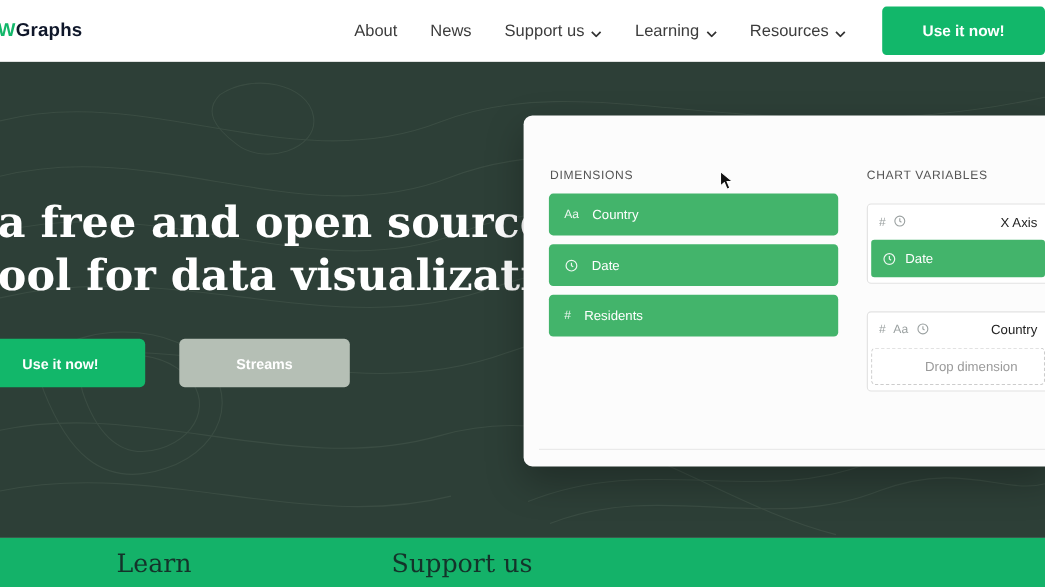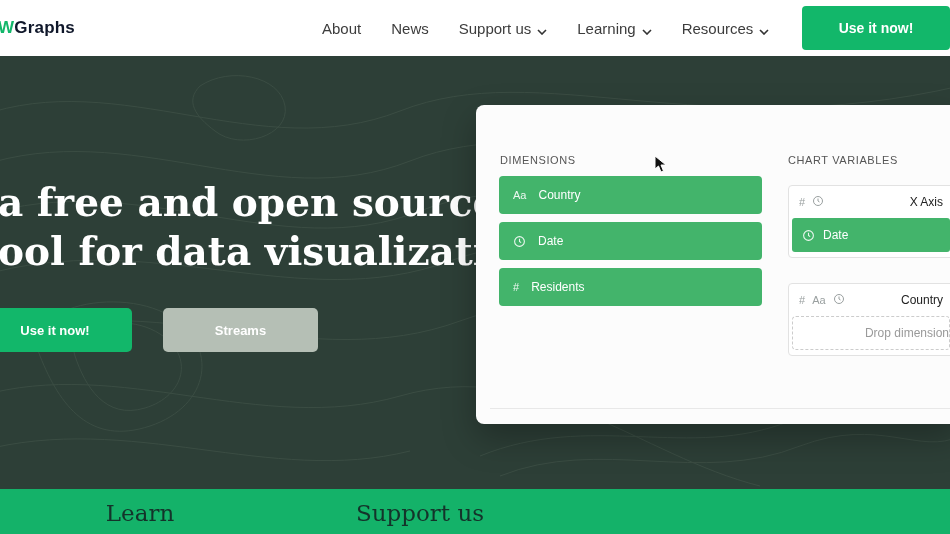--- a/index.html
+++ b/index.html
@@ -104,21 +104,21 @@
   .slot-icons { display:flex; align-items:center; gap:7px; color:#9aa0a0; font-size:11px; }
   .slot-name { font-size:12px; font-weight:500; color:#222; }
   .slot-pill {
     margin:0 3px; width:auto; height:34px; border-radius:3px;
     padding-left:10px; gap:8px;
   }
   .drop-area {
     margin:0 3px; height:34px;
     border:1.5px dashed #cccccc; border-radius:4px; background:#fff;
     display:flex; align-items:center; justify-content:flex-end;
-    padding-right:0; color:#9a9a9a; font-size:12px; white-space:nowrap;
+    padding-right:24px; color:#9a9a9a; font-size:12px; white-space:nowrap;
   }
   .card-divider {
     position:absolute; left:14px; right:0; top:303px; height:1px;
     background:#e8e8e8;
   }
   .cursor { position:absolute; left:178px; top:50px; }
 
   
   .footer-strip {
     position:absolute; top:489px; left:0; width:950px; height:45px;

